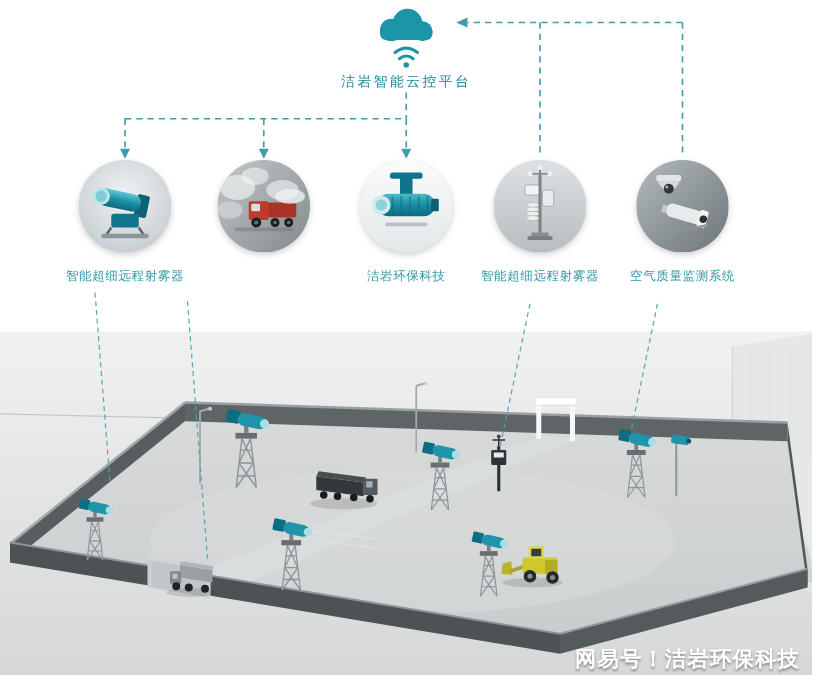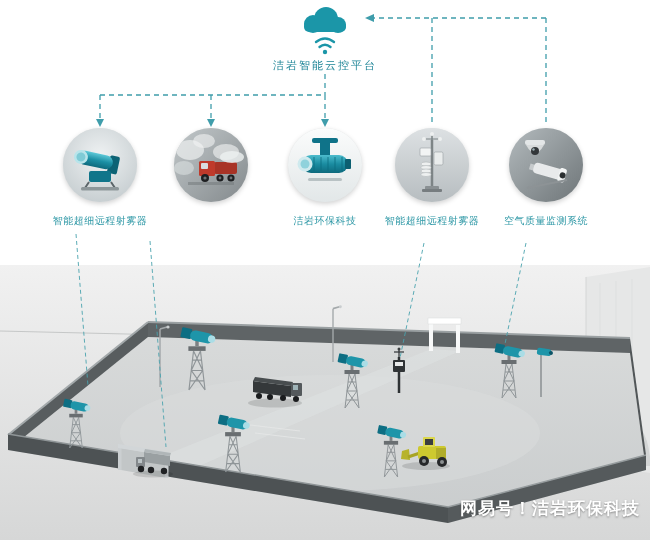--- a/index.html
+++ b/index.html
@@ -8,21 +8,21 @@
   .canvas{position:relative;width:650px;height:540px;background:#fff;overflow:hidden}
   .connectors{position:absolute;top:0;left:0;z-index:6;pointer-events:none}
   .cloud-block{position:absolute;left:0;right:0;top:4px;display:flex;flex-direction:column;align-items:center;gap:2px;z-index:5}
   .platform-label{font-size:11px;font-weight:400;color:#1f8597;letter-spacing:2px}
   .device{position:absolute;top:128px;width:112px;text-align:center;z-index:5}
   .circle{width:74px;height:74px;margin:0 auto;border-radius:50%;overflow:hidden;
           box-shadow:0 2px 5px rgba(0,0,0,.18);background:#dfe3e4}
   .circle svg{display:block}
   .dev-label{margin-top:12px;font-size:10px;color:#2e98a6;letter-spacing:.5px;white-space:nowrap}
   .scene{position:absolute;left:0;top:265px;width:650px;height:275px;z-index:1}
-  .watermark{position:absolute;right:10px;bottom:20px;z-index:7;font-size:17px;font-weight:bold;
+  .watermark{position:absolute;right:10px;bottom:1px;z-index:7;font-size:17px;font-weight:bold;
              color:#fff;letter-spacing:1px;text-shadow:0 1px 2px rgba(90,90,90,.65)}
 </style>
 </head>
 <body>
 
 <div class="canvas">
 
   <svg class="connectors" width="650" height="540" viewBox="0 0 650 540">
     <g stroke="#3f9dab" stroke-width="1.3" fill="none" stroke-dasharray="5 4">
       <path d="M325,74 V95"></path>

